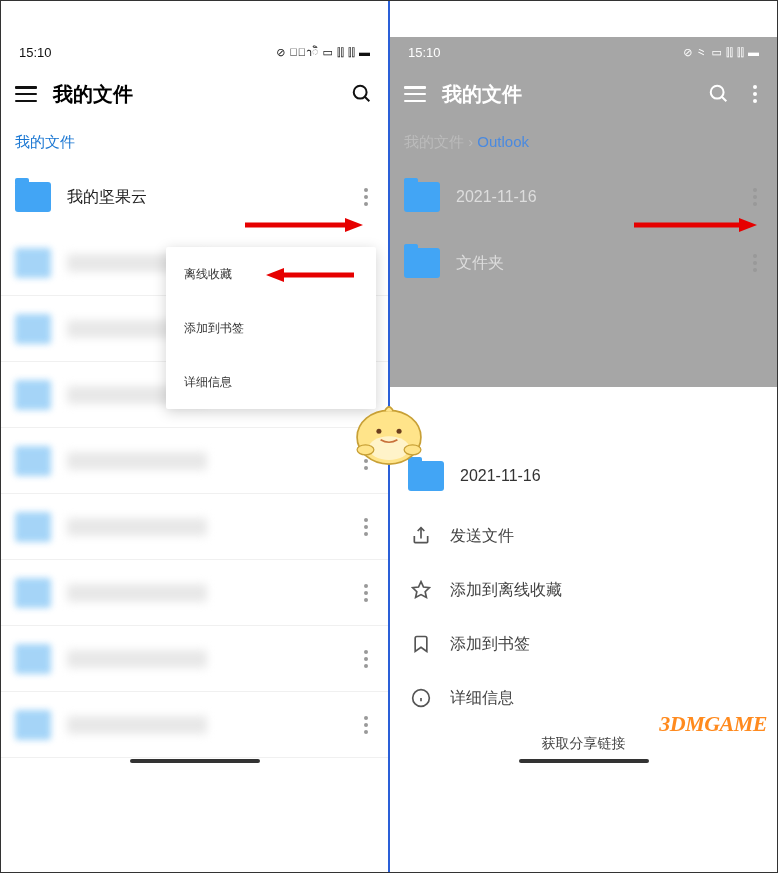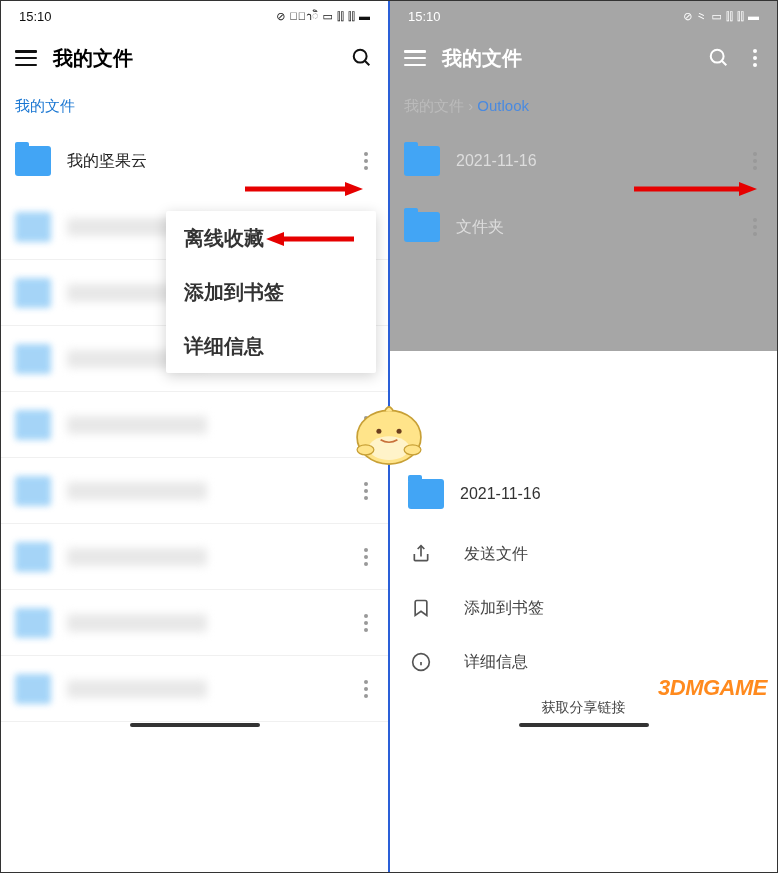--- a/index.html
+++ b/index.html
@@ -1,17 +1,17 @@
 <!DOCTYPE html>
 <html><head>
 <meta charset="utf-8">
 <style>
 * { margin: 0; padding: 0; box-sizing: border-box; font-family: -apple-system, BlinkMacSystemFont, "Segoe UI", "PingFang SC", "Microsoft YaHei", sans-serif; }
 body { width: 778px; height: 873px; display: flex; border: 1px solid #333; background: #fff; position: relative; }
-.phone { width: 388px; height: 730px; position: relative; overflow: hidden; }
+.phone { width: 388px; height: 730px; position: relative; overflow: hidden; margin-top: 36px; }
 .phone-left { background: #fff; }
 .phone-right { background: #fff; }
 .overlay-dark { position: absolute; top: 0; left: 0; right: 0; bottom: 0; background: rgba(0,0,0,0.35); z-index: 5; }
 .divider-v { width: 2px; background: #2a5fd8; height: 871px; }
 .statusbar { height: 30px; display: flex; align-items: center; justify-content: space-between; padding: 0 18px; font-size: 13px; color: #111; position: relative; z-index: 10; }
 .statusbar-right { color: #fff; }
 .status-icons { display: flex; gap: 4px; align-items: center; font-size: 11px; }
 .status-icons span { display: inline-block; }
 .appbar { height: 54px; display: flex; align-items: center; padding: 0 14px; gap: 16px; position: relative; z-index: 10; }
 .appbar-left { background: #fff; }
@@ -29,29 +29,29 @@
 .folder-icon::before { content: ''; position: absolute; top: -4px; left: 0; width: 14px; height: 6px; background: #42a5f5; border-radius: 2px 2px 0 0; }
 .folder-name { flex: 1; font-size: 16px; color: #222; }
 .phone-right .folder-name { color: #ddd; font-weight: 500; }
 .dots { width: 16px; display: flex; flex-direction: column; gap: 3px; align-items: center; cursor: pointer; }
 .dots span { width: 4px; height: 4px; background: #999; border-radius: 50%; }
 .blur-row { height: 66px; display: flex; align-items: center; padding: 0 14px; gap: 16px; border-bottom: 1px solid #f0f0f0; }
 .blur-thumb { width: 36px; height: 30px; background: #7fc3f5; border-radius: 3px; filter: blur(3px); opacity: 0.7; }
 .blur-text { width: 120px; height: 18px; background: #e8e8e8; border-radius: 2px; filter: blur(4px); flex: 1; max-width: 140px; }
 .blur-row .dots { margin-left: auto; }
 .popup-menu { position: absolute; top: 210px; left: 165px; width: 210px; background: #fff; box-shadow: 0 3px 14px rgba(0,0,0,0.18); border-radius: 2px; z-index: 20; }
-.popup-item { height: 54px; display: flex; align-items: center; padding: 0 18px; font-size: 20px; color: #333; cursor: pointer; font-weight: bold; }
+.popup-item { height: 54px; display: flex; align-items: center; padding: 0 18px; font-size: 12px; color: #333; cursor: pointer; }
 .sheet { position: absolute; bottom: 0; left: 0; right: 0; background: #fff; z-index: 40; border-radius: 0; }
 .sheet-header { display: flex; align-items: center; gap: 16px; padding: 22px 18px 18px; }
-.sheet-item { display: flex; align-items: center; gap: 32px; padding: 16px 20px; font-size: 16px; color: #444; cursor: pointer; }
+.sheet-item { display: flex; align-items: center; gap: 18px; padding: 16px 20px; font-size: 16px; color: #444; cursor: pointer; }
 .sheet-item .ic { width: 22px; height: 22px; display: flex; align-items: center; justify-content: center; color: #666; }
 .sheet-expand { text-align: center; padding: 10px 0 14px; font-size: 14px; color: #444; cursor: pointer; }
 .bottom-bar { position: absolute; bottom: 4px; left: 50%; transform: translateX(-50%); width: 130px; height: 4px; background: #333; border-radius: 2px; z-index: 50; }
 .phone-left .bottom-bar { background: #333; }
-.watermark { position: absolute; right: 10px; bottom: 30px; font-size: 22px; font-weight: 700; font-style: italic; color: #ff8a1e; z-index: 60; letter-spacing: -0.5px; }
+.watermark { position: absolute; right: 10px; bottom: 30px; font-size: 22px; font-weight: 700; font-style: italic; color: #ff8a1e; z-index: 60; letter-spacing: -0.5px; font-family: Liberation Serif, serif; }
 .mascot { position: absolute; top: 390px; left: 346px; width: 84px; height: 84px; z-index: 100; }
 .mascot svg { width: 100%; height: 100%; }
 .arrrow-svg { position: absolute; z-index: 30; }
 </style>
 </head>
 <body>
 
 <div class="phone phone-left">
   <div class="statusbar">
     <span>15:10</span>
@@ -247,20 +247,28 @@
             <path d="M4 12v7a1 1 0 001 1h14a1 1 0 001-1v-7"></path>
             <polyline points="16 6 12 2 8 6"></polyline>
             <line x1="12" y1="2" x2="12" y2="15"></line>
           </svg>
         </div>
       <span>发送文件</span>
     </div>
     <div class="sheet-item">
       <div class="ic">
           <svg width="20" height="20" viewBox="0 0 24 24" fill="none" stroke="#555" stroke-width="2">
+            <polygon points="12 2 15 8.5 22 9.3 17 14 18.5 21 12 17.5 5.5 21 7 14 2 9.3 9 8.5 12 2"></polygon>
+          </svg>
+        </div>
+      <span>添加到离线收藏</span>
+    </div>
+    <div class="sheet-item">
+      <div class="ic">
+          <svg width="20" height="20" viewBox="0 0 24 24" fill="none" stroke="#555" stroke-width="2">
             <path d="M19 21l-7-5-7 5V5a2 2 0 012-2h10a2 2 0 012 2z"></path>
           </svg>
         </div>
       <span>添加到书签</span>
     </div>
     <div class="sheet-item">
       <div class="ic">
           <svg width="20" height="20" viewBox="0 0 24 24" fill="none" stroke="#555" stroke-width="2">
             <circle cx="12" cy="12" r="10"></circle>
             <line x1="12" y1="16" x2="12" y2="12"></line>

